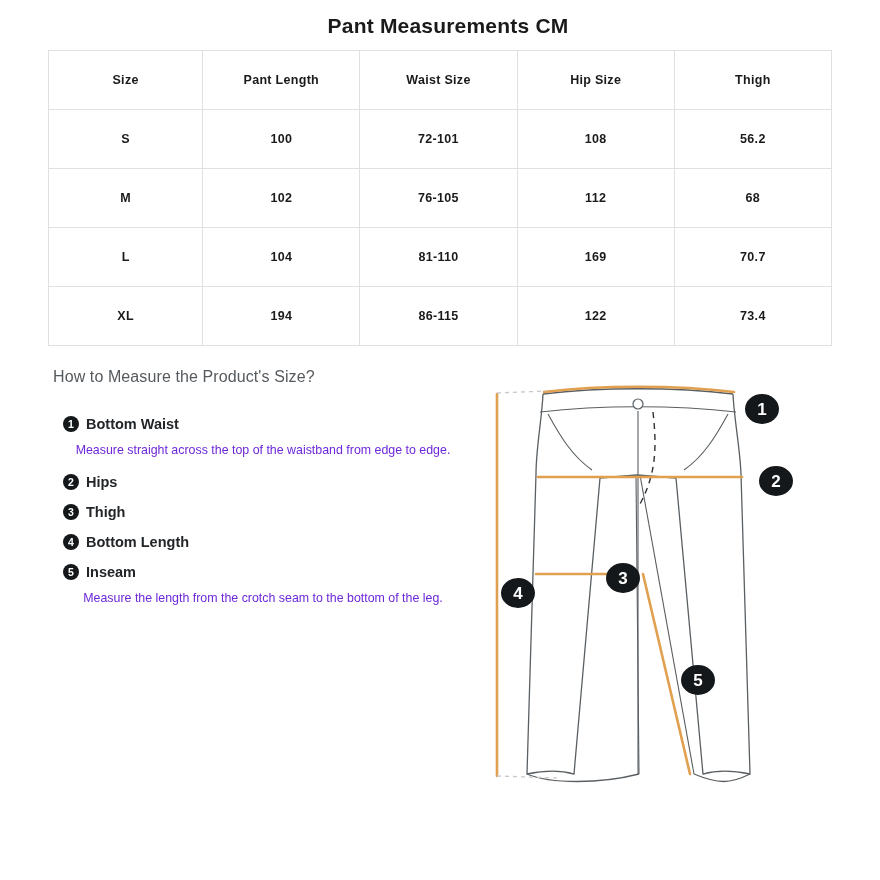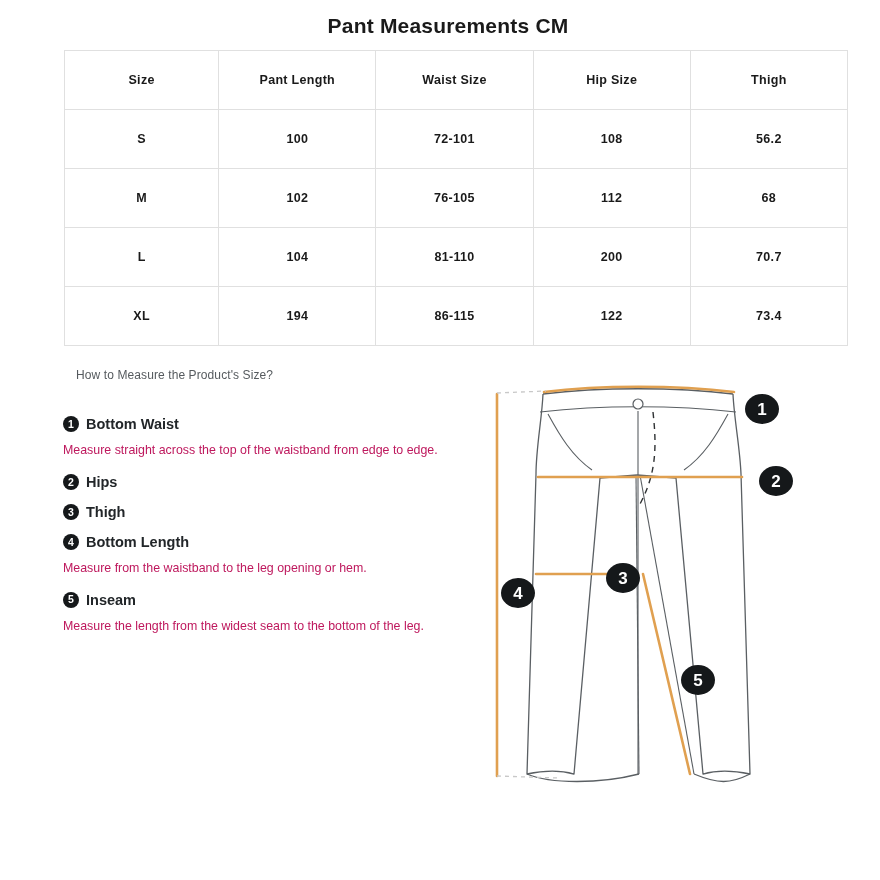--- a/index.html
+++ b/index.html
@@ -23,21 +23,20 @@
     font-weight: bold;
     color: #1a1a1a;
     letter-spacing: 0.2px;
     margin: 0;
     padding: 14px 0 12px 16px;
   }
 
   
   .table-wrap {
     padding: 0 76px 0 48px;
-    margin-left: 16px;
   }
   table.size-table {
     width: 784px;
     border-collapse: collapse;
     table-layout: fixed;
   }
   table.size-table th,
   table.size-table td {
     border: 1px solid #e0e0e0;
     height: 56px;
@@ -53,23 +52,23 @@
   table.size-table col.c-other  { width: 157px; }
 
   
   .lower {
     position: relative;
     margin-top: 22px;
     height: 470px;
   }
   .howto-heading {
     position: absolute;
-    left: 76px;
+    left: 53px;
     top: 0px;
-    font-size: 12px;
+    font-size: 16px;
     font-weight: normal;
     color: #555a5e;
     letter-spacing: 0.1px;
   }
   .measure-list {
     position: absolute;
     left: 63px;
     top: 48px;
     width: 400px;
   }
@@ -96,23 +95,24 @@
     background: #15181a;
     color: #ffffff;
     font-size: 10.5px;
     font-weight: bold;
     line-height: 1;
     font-family: "Liberation Sans", sans-serif;
   }
   .mi-desc {
     font-size: 12.4px;
     line-height: 1.52;
-    color: #be185d;
+    color: #6d28d9;
     max-width: 400px;
     font-weight: normal;
+    text-align: center;
   }
 
   
   .diagram {
     position: absolute;
     left: 480px;
     top: 10px;
     width: 400px;
     height: 460px;
   }
@@ -160,21 +160,21 @@
         <td>M</td>
         <td>102</td>
         <td>76-105</td>
         <td>112</td>
         <td>68</td>
       </tr>
       <tr>
         <td>L</td>
         <td>104</td>
         <td>81-110</td>
-        <td>200</td>
+        <td>169</td>
         <td>70.7</td>
       </tr>
       <tr>
         <td>XL</td>
         <td>194</td>
         <td>86-115</td>
         <td>122</td>
         <td>73.4</td>
       </tr>
     </tbody>
@@ -207,29 +207,28 @@
         <span class="badge-sm">3</span>
         <span>Thigh</span>
       </div>
     </div>
 
     <div class="measure-item">
       <div class="mi-title">
         <span class="badge-sm">4</span>
         <span>Bottom Length</span>
       </div>
-      <div class="mi-desc">Measure from the waistband to the leg opening or hem.</div>
     </div>
 
     <div class="measure-item">
       <div class="mi-title">
         <span class="badge-sm">5</span>
         <span>Inseam</span>
       </div>
-      <div class="mi-desc">Measure the length from the widest seam to the bottom of the leg.</div>
+      <div class="mi-desc">Measure the length from the crotch seam to the bottom of the leg.</div>
     </div>
 
   </div>
 
   <div class="diagram">
     <svg width="400" height="460" viewBox="0 0 400 460" xmlns="http://www.w3.org/2000/svg">
 
       <g fill="#ffffff" stroke="#5a5f63" stroke-width="1.25">
 
         <path d="M 63 16

